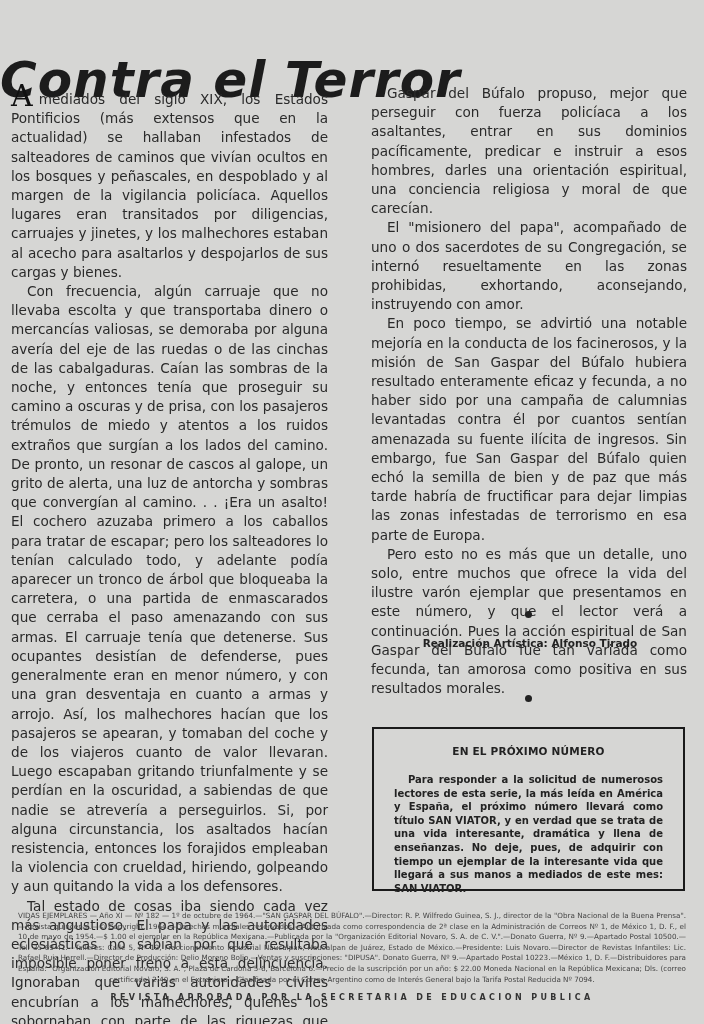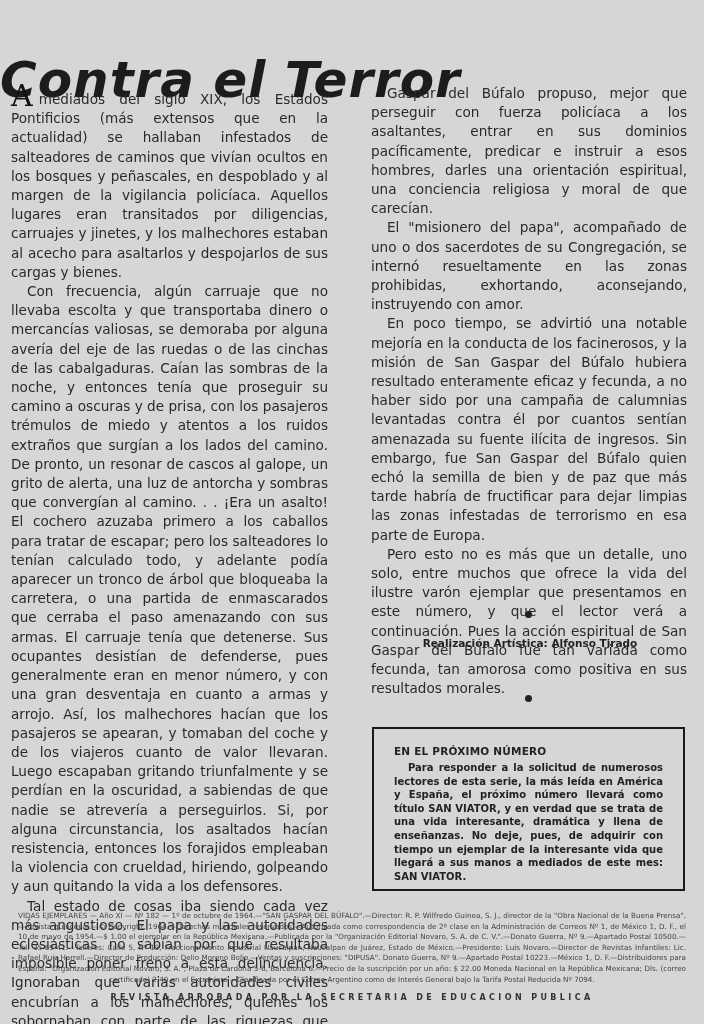--- a/index.html
+++ b/index.html
@@ -40,22 +40,22 @@
     position: absolute; left: 380px; top: 636px; width: 300px;
     text-align: center; font-weight: bold;
     font-size: 10.5px; line-height: 15px; color: #222;
   }
   .next-box {
     position: absolute; left: 372px; top: 727px; width: 313px; height: 164px;
     border: 2px solid #1a1a1a; box-sizing: border-box;
     padding: 16px 20px 0 20px;
   }
   .next-title {
-    text-align: left; font-weight: bold; font-size: 10.5px;
-    color: #222; margin-bottom: 4px; letter-spacing: 0.2px;
+    text-align: center; font-weight: bold; font-size: 10.5px;
+    color: #222; margin-bottom: 16px; letter-spacing: 0.2px;
   }
   .next-body {
     font-weight: bold; font-size: 10px; line-height: 13.6px;
     text-align: justify; text-indent: 14px; color: #222; margin: 0;
   }
   .colophon {
     position: absolute; left: 18px; top: 911px; width: 668px;
     font-size: 7.2px; line-height: 10.6px; color: #444;
     text-align: justify; text-align-last: center;
   }

